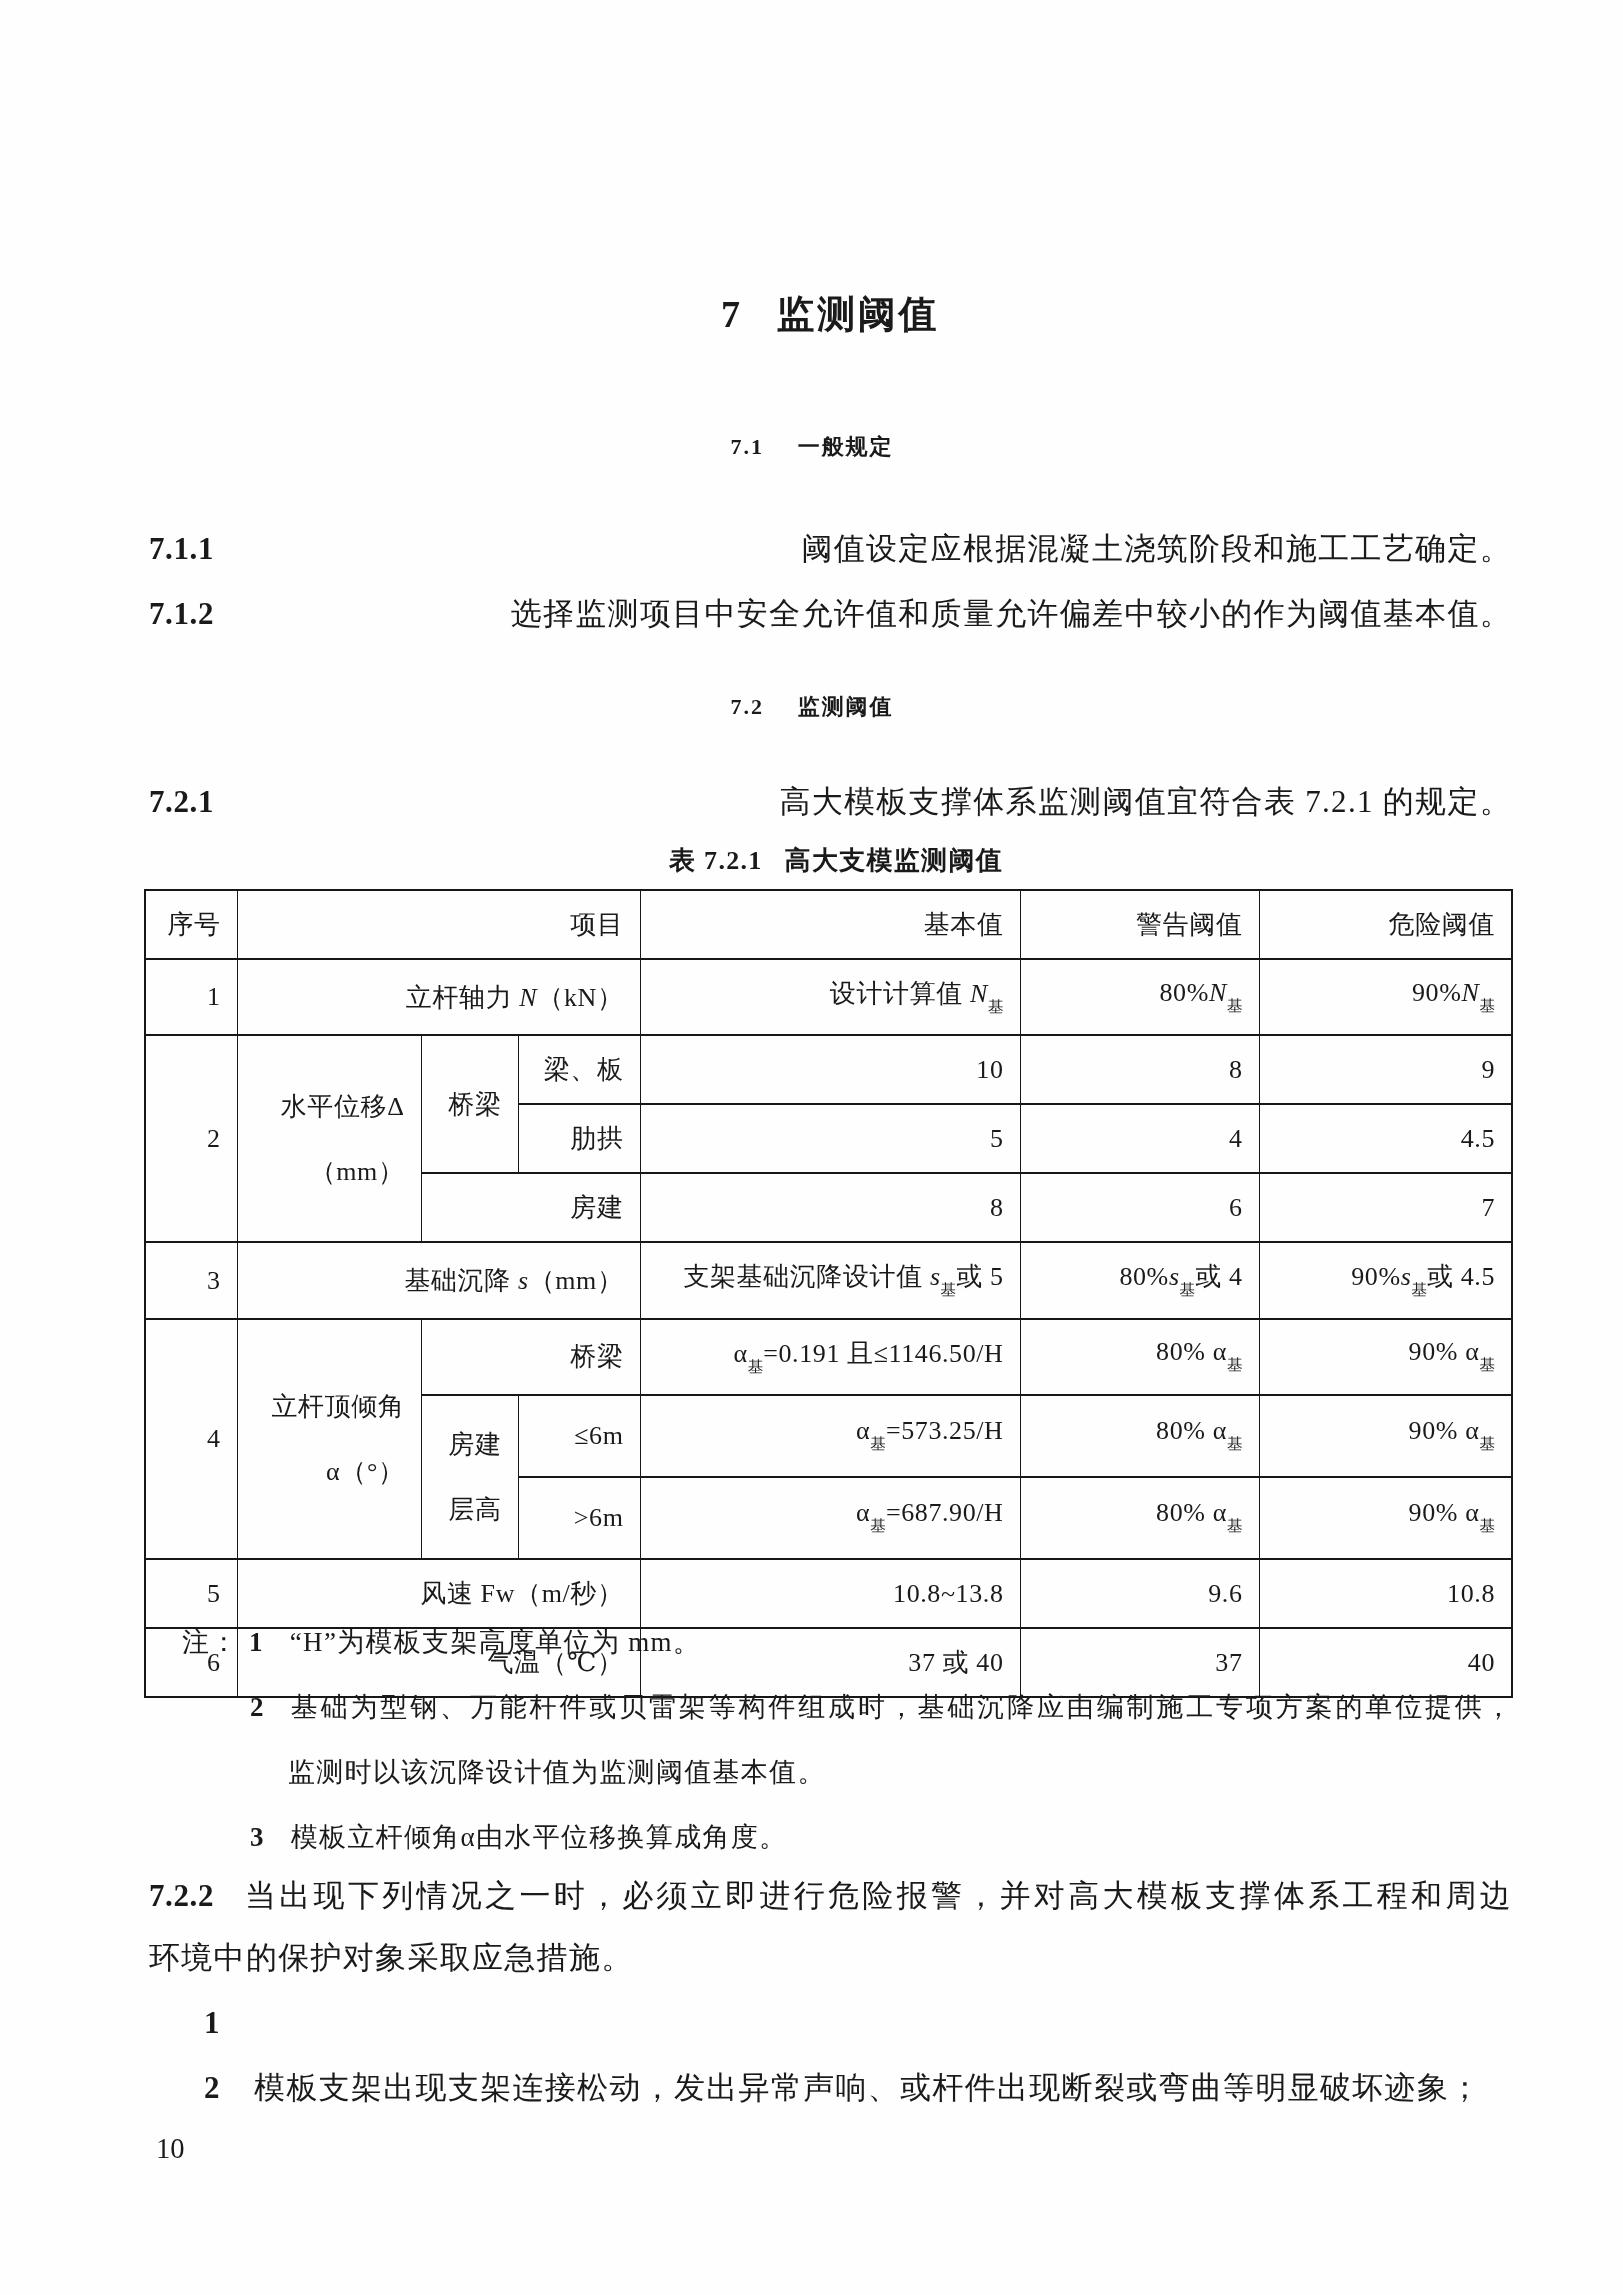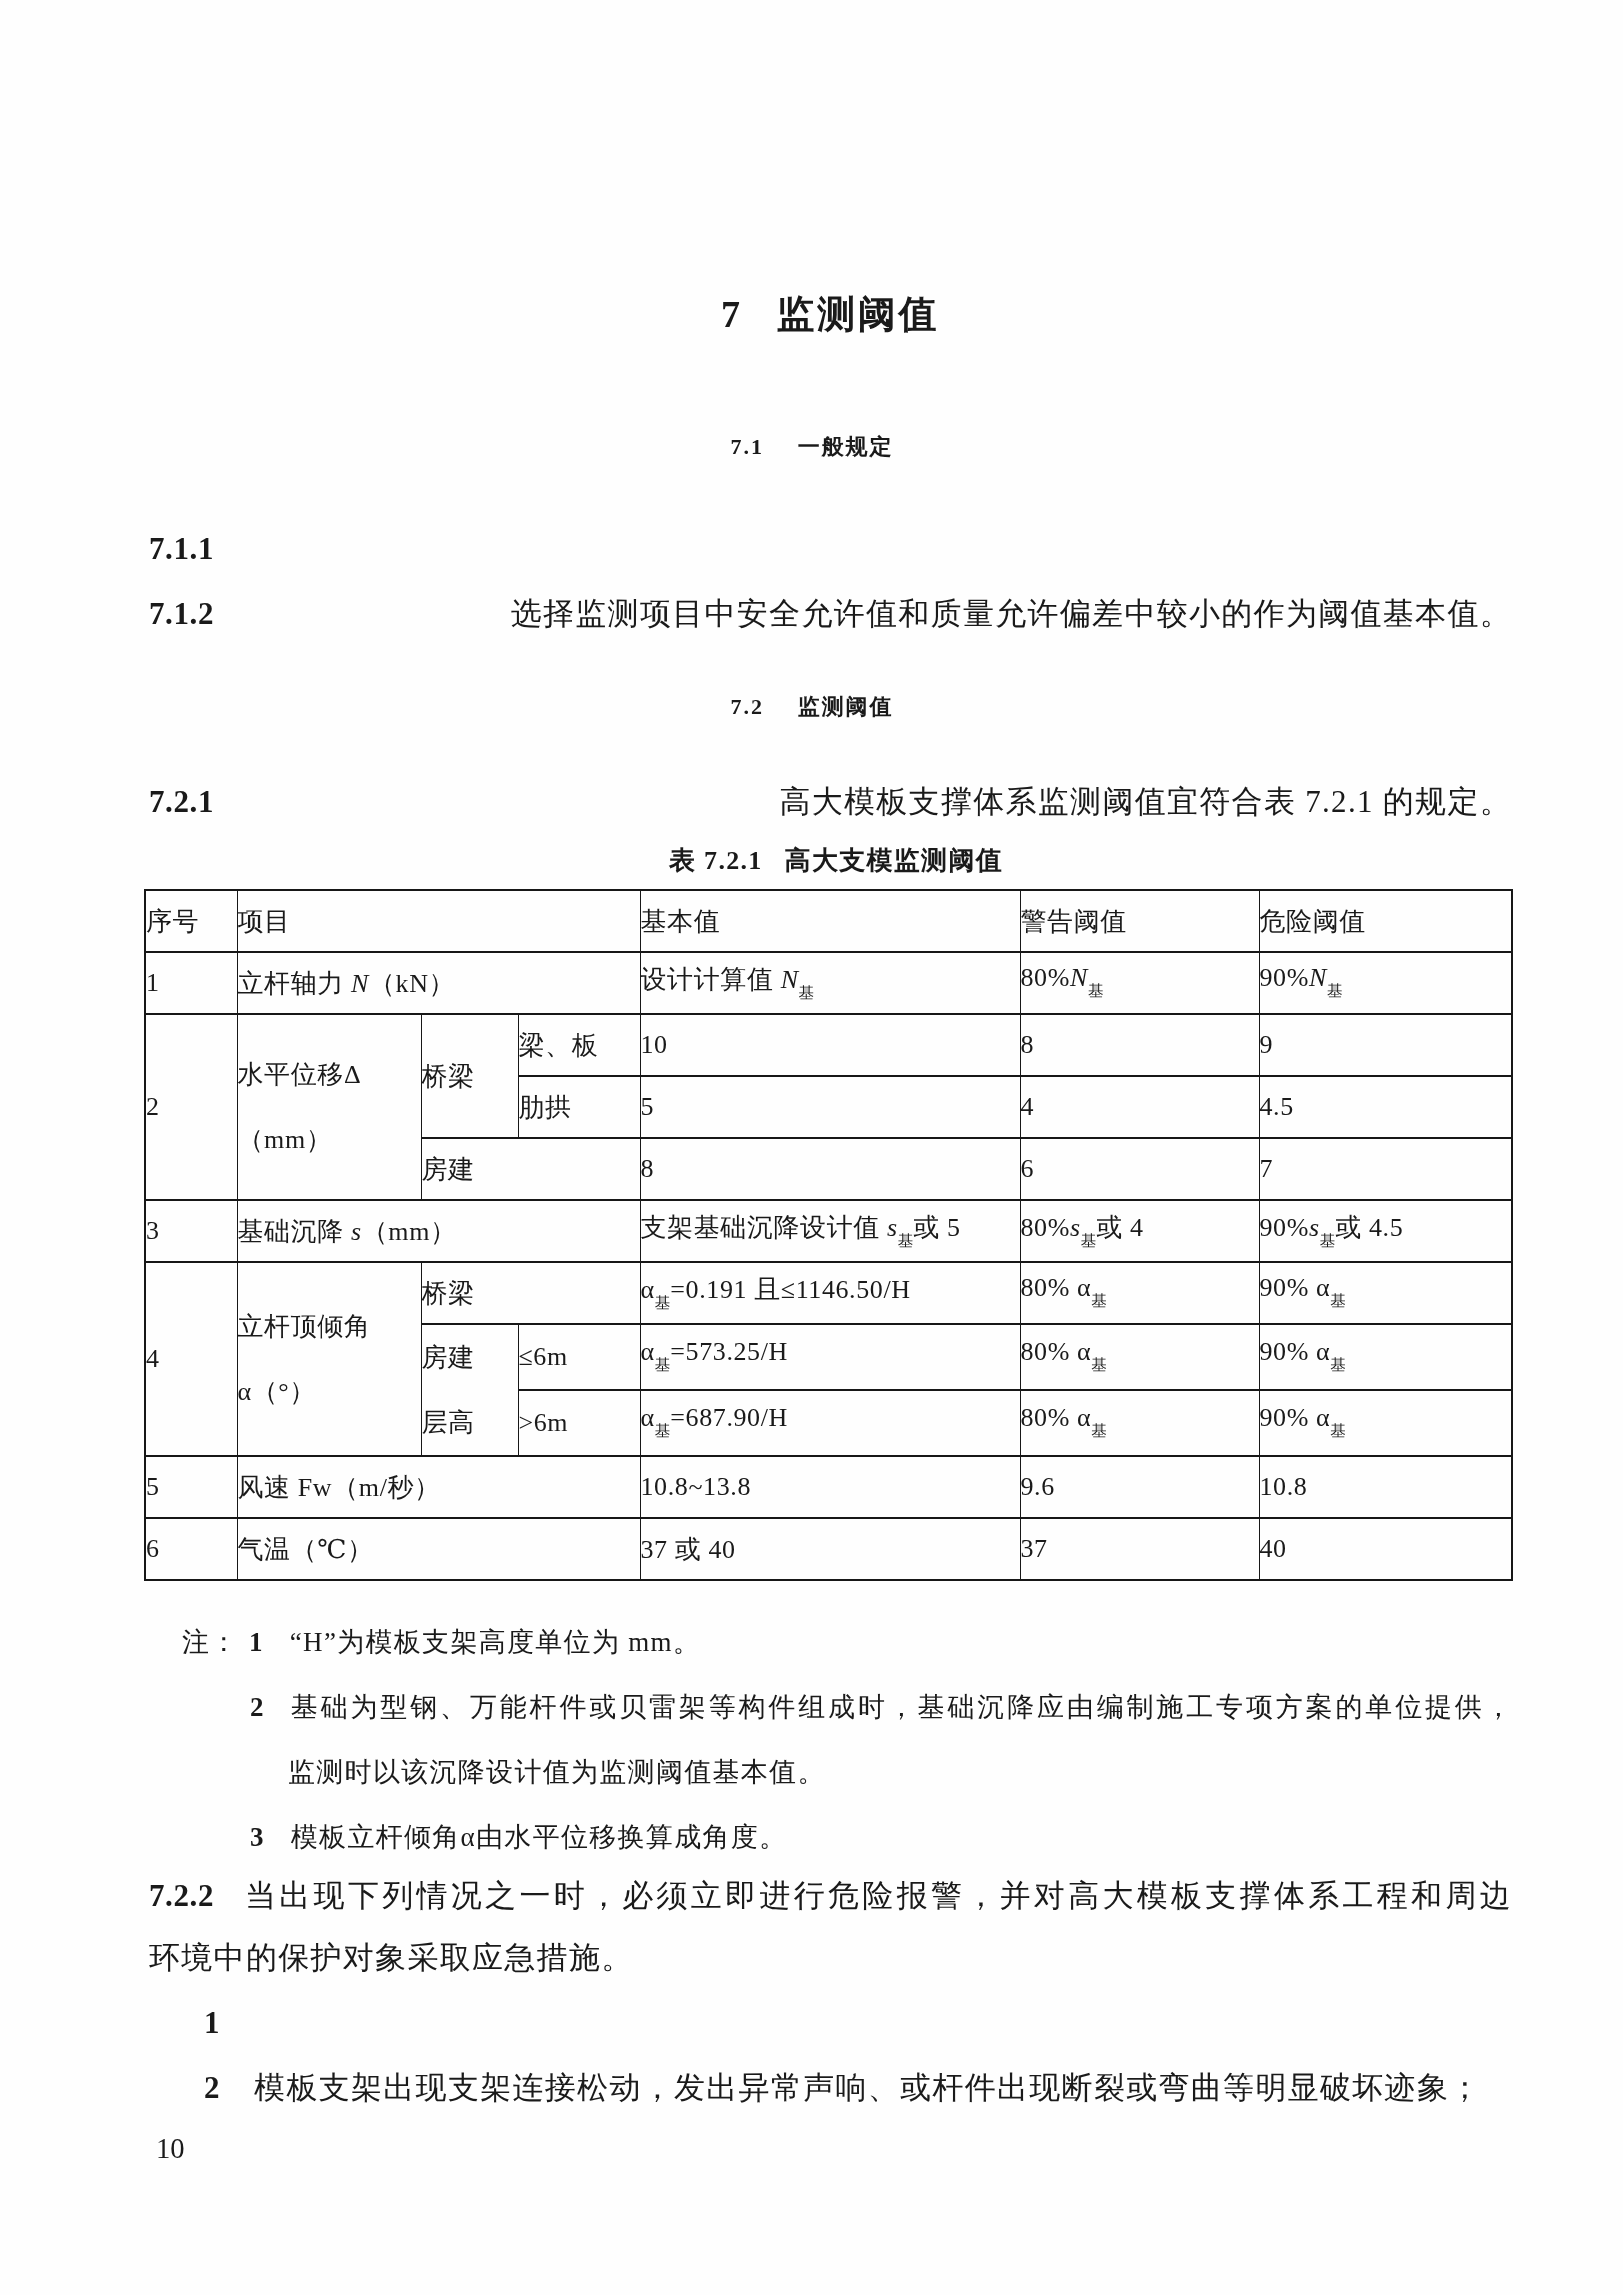--- a/index.html
+++ b/index.html
@@ -49,22 +49,22 @@
   
   #tbl {
     position: absolute; left: 144px; top: 889px;
     width: 1367px; table-layout: fixed;
     border-collapse: collapse;
     font-size: 26px; letter-spacing: 0.6px;
   }
   #tbl td {
     border: 1.9px solid #171717;
     border-top-width: 2.6px; border-bottom-width: 2.6px;
-    text-align: left; vertical-align: middle;
-    height: 62px; padding: 0; overflow: hidden;
+    text-align: right; vertical-align: middle;
+    height: 62px; padding: 16px; overflow: hidden;
   }
   #tbl { border: 2.6px solid #171717; }
   .two-line { line-height: 65px; }
   i { font-style: italic; font-family: "Liberation Serif", "DejaVu Serif", serif; }
   sub { font-size: 15.6px; vertical-align: -10.4px; letter-spacing: 0; }
   
   .note-line { font-size: 27px; line-height: 65px; letter-spacing: 1.3px; }
   .note-flex { display: flex; align-items: flex-start; }
   .nlabel { margin-right: 10.4px; }
   .nnum { font-weight: bold; margin-right: 26px; flex-shrink: 0; }
@@ -76,20 +76,21 @@
 <div class="abs chapter-title">
   <span class="gap-num">7</span><span>监测阈值</span>
 </div>
 
 <div class="abs section-title" style="top:427px">
   <span class="gap-num">7.1</span><span>一般规定</span>
 </div>
 
 <div class="abs para" style="top:516px">
   <span class="cnum">7.1.1</span>
+  <span>阈值设定应根据混凝土浇筑阶段和施工工艺确定。</span>
 </div>
 
 <div class="abs para" style="top:581px">
   <span class="cnum">7.1.2</span>
   <span>选择监测项目中安全允许值和质量允许偏差中较小的作为阈值基本值。</span>
 </div>
 
 <div class="abs section-title" style="top:687px">
   <span class="gap-num">7.2</span><span>监测阈值</span>
 </div>

